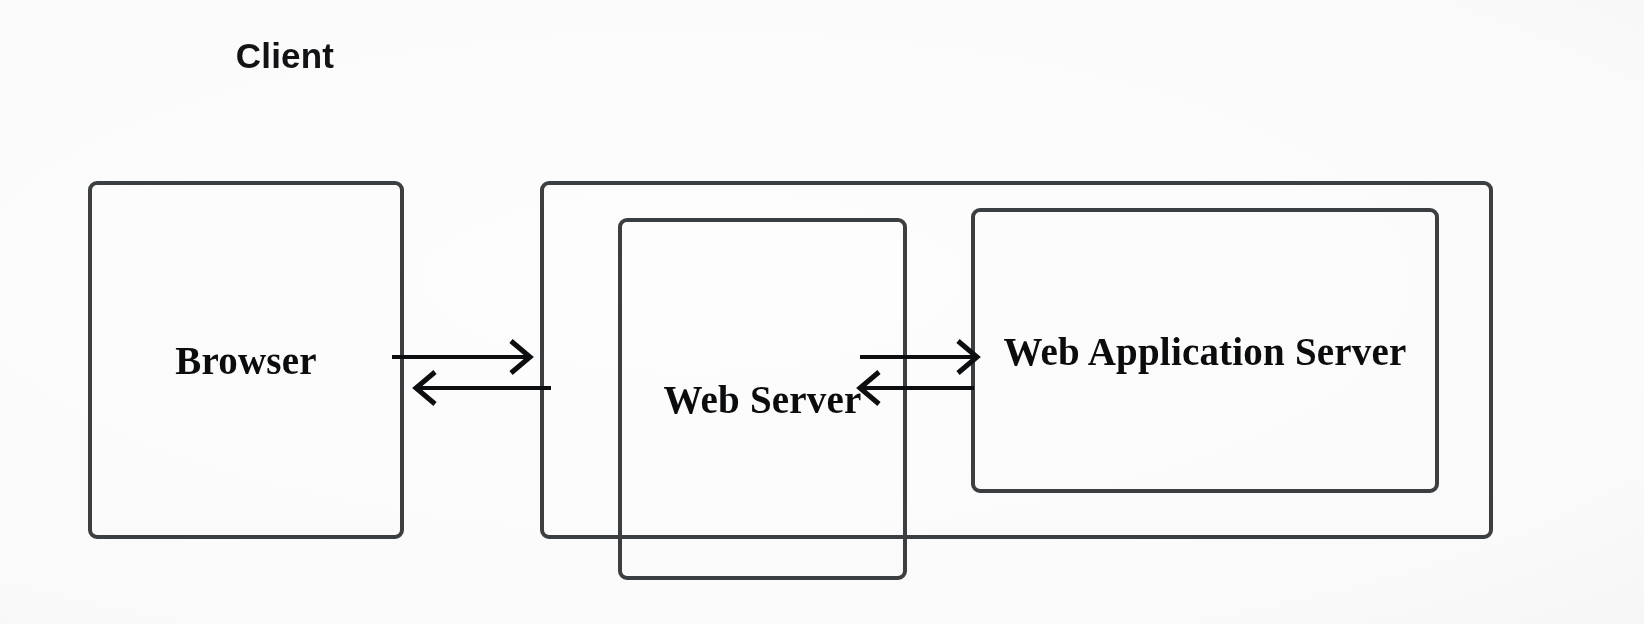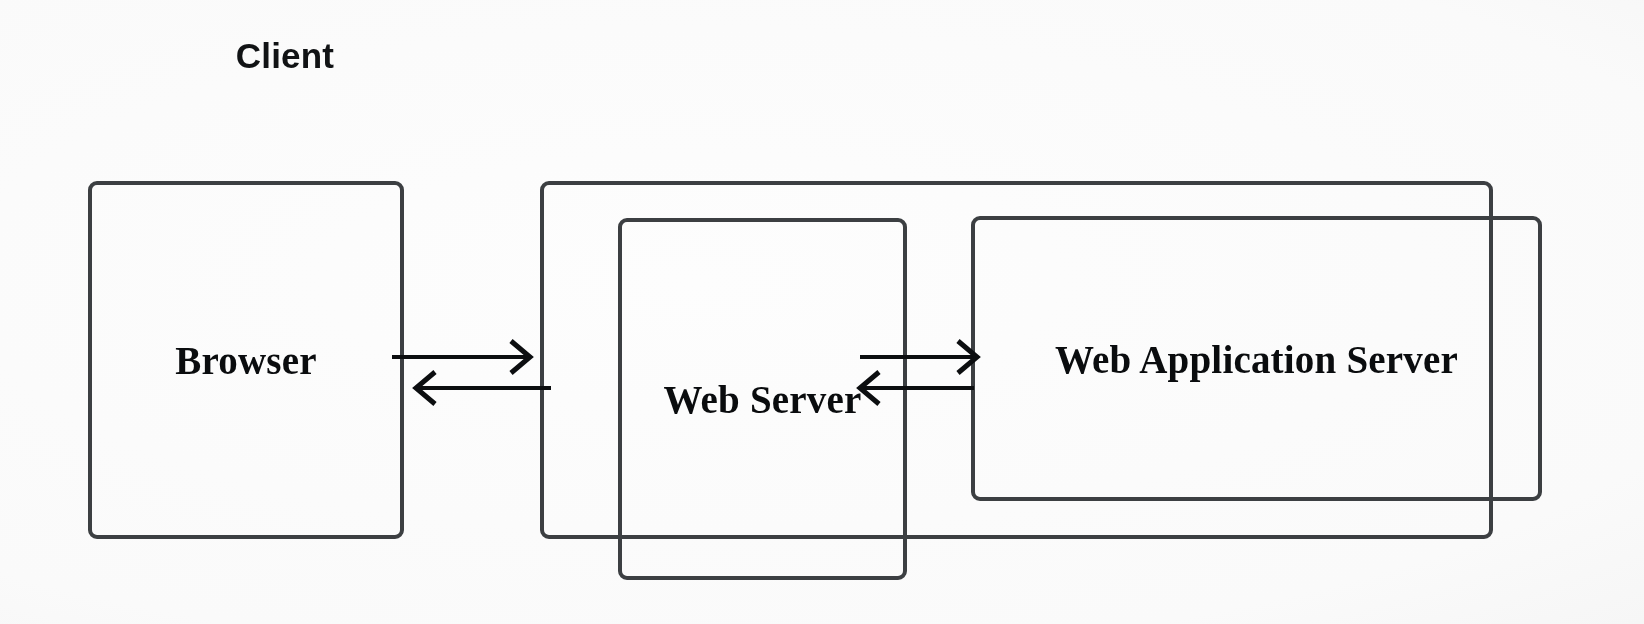--- a/index.html
+++ b/index.html
@@ -80,22 +80,22 @@
   }
   #box-web-server {
     left: 570px;
     top: 218px;
     width: 289px;
     height: 362px;
     margin-left: 48px;
   }
   #box-web-app-server {
     left: 971px;
-    top: 216px;
-    width: 571px;
+    top: 208px;
+    width: 468px;
     height: 285px;
   }
 
   
   #connectors {
     position: absolute;
     left: 0;
     top: 0;
     width: 1644px;
     height: 624px;

